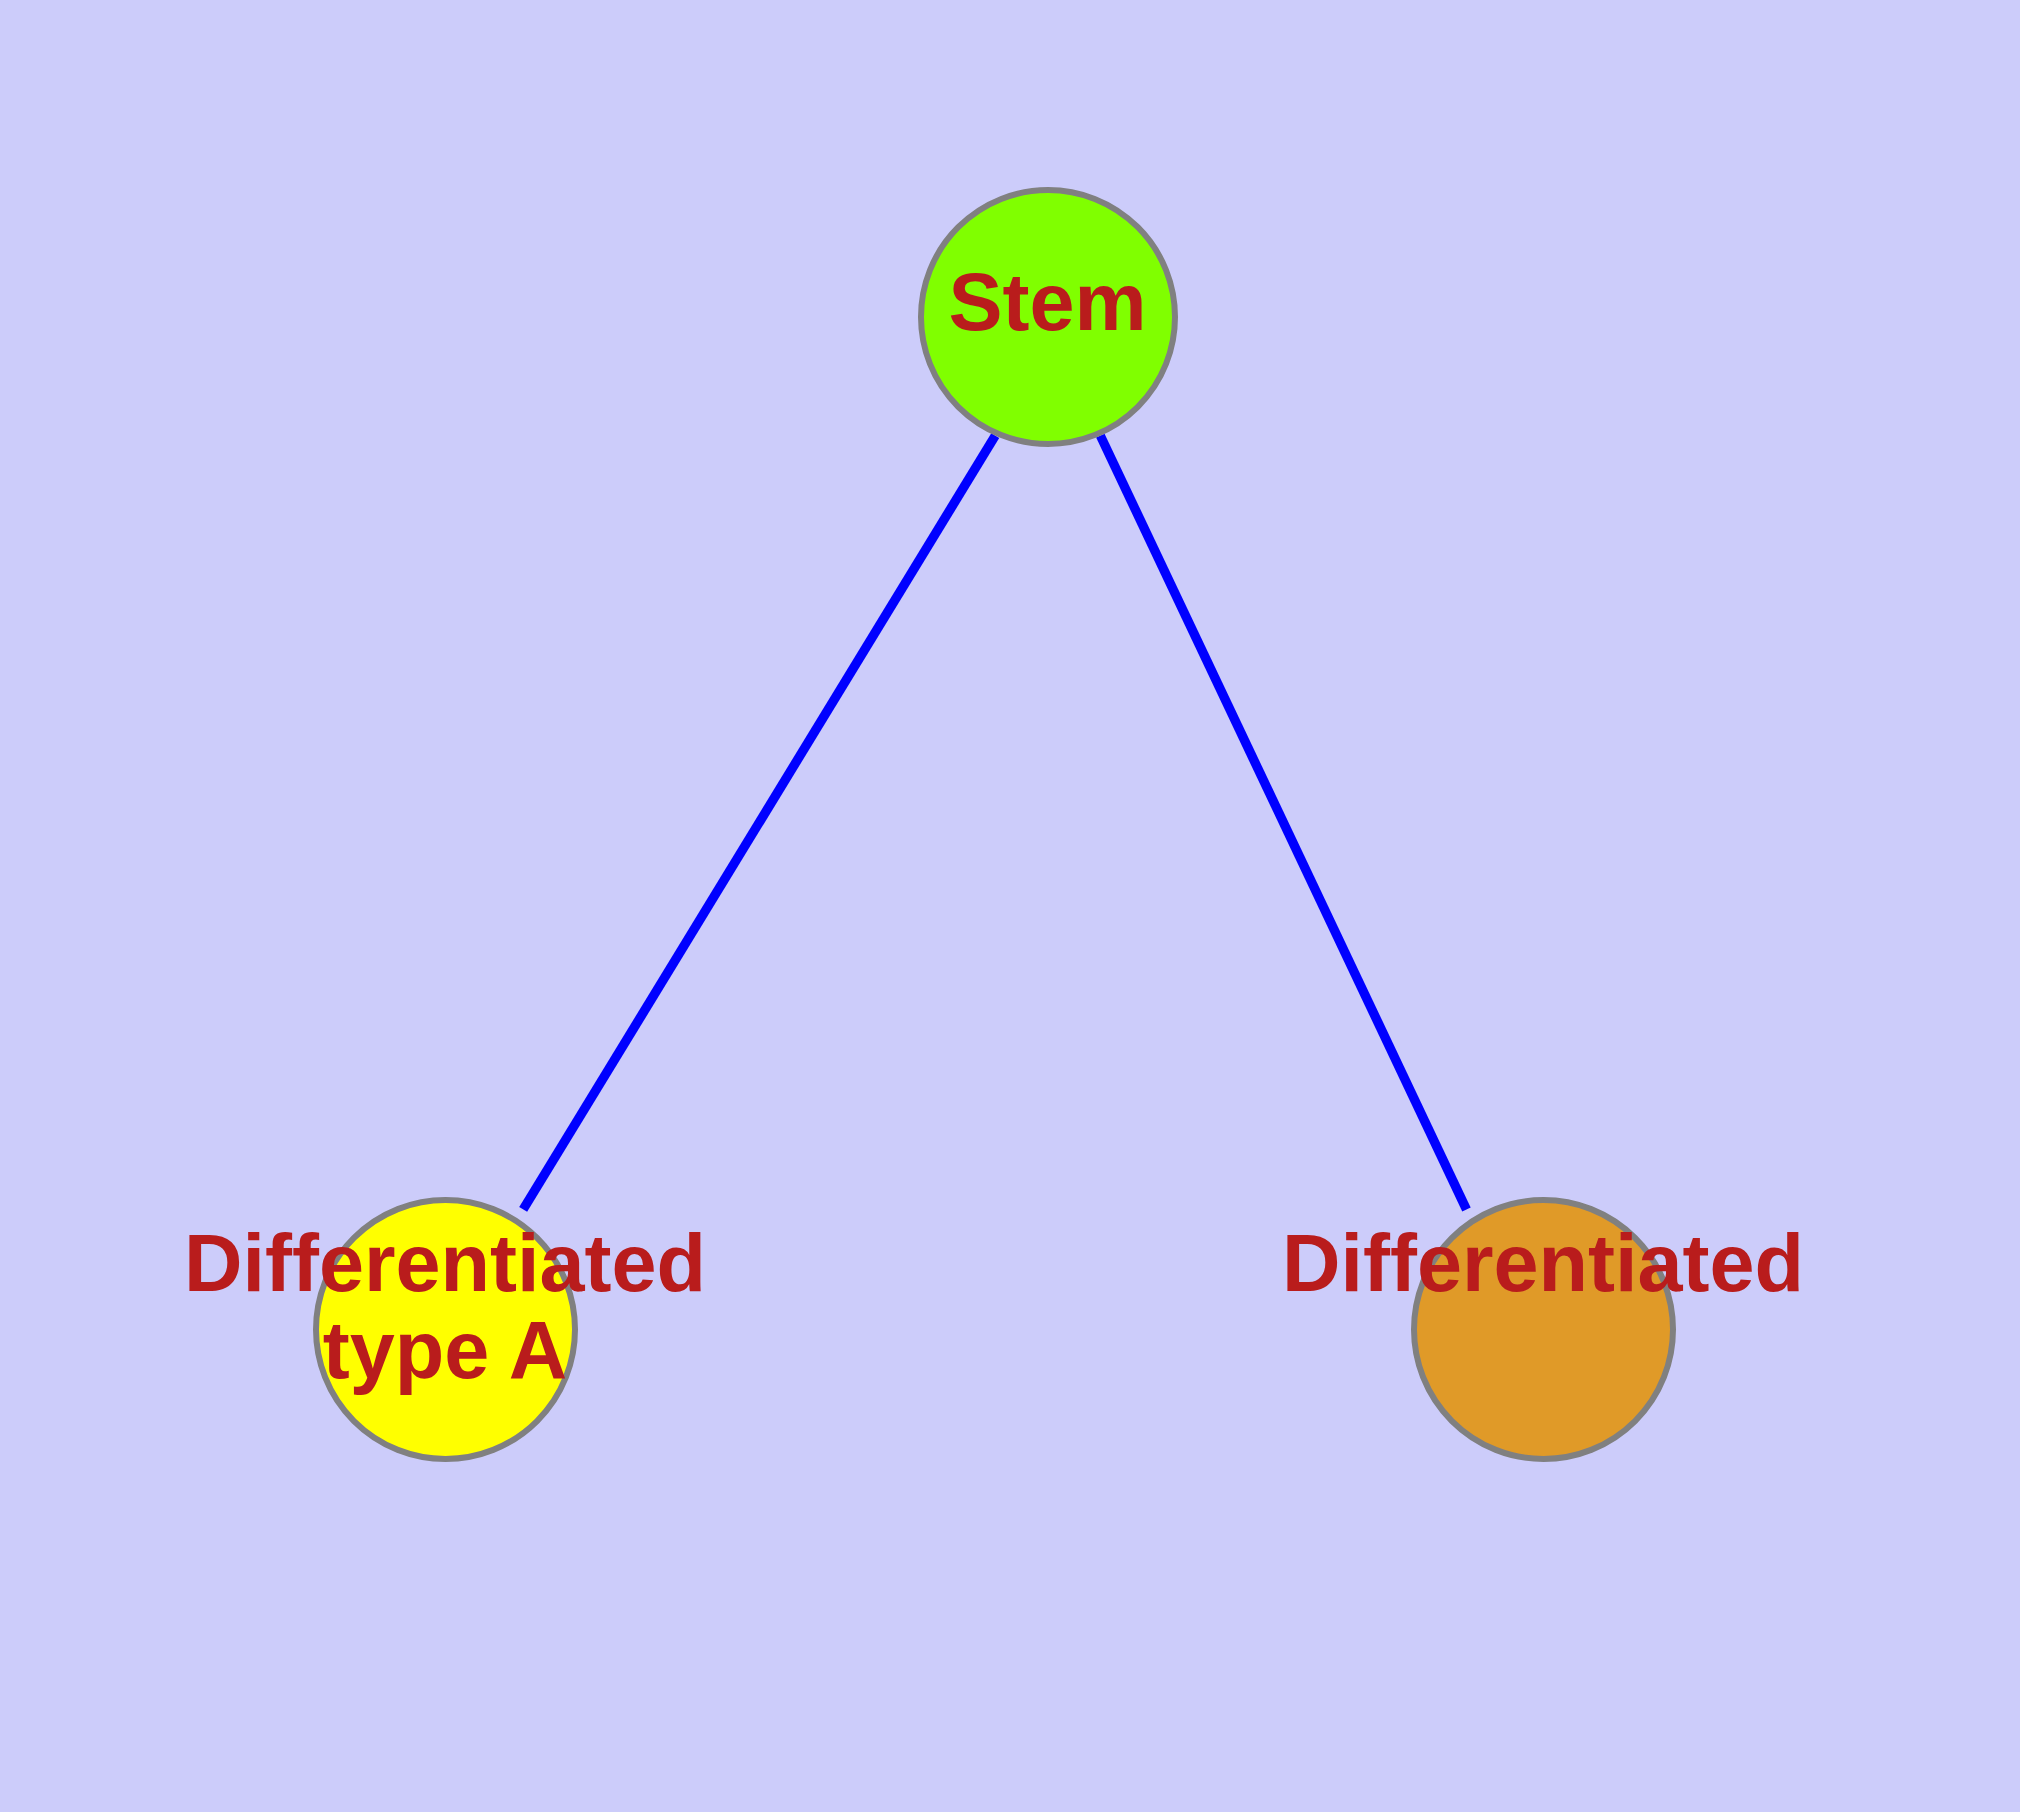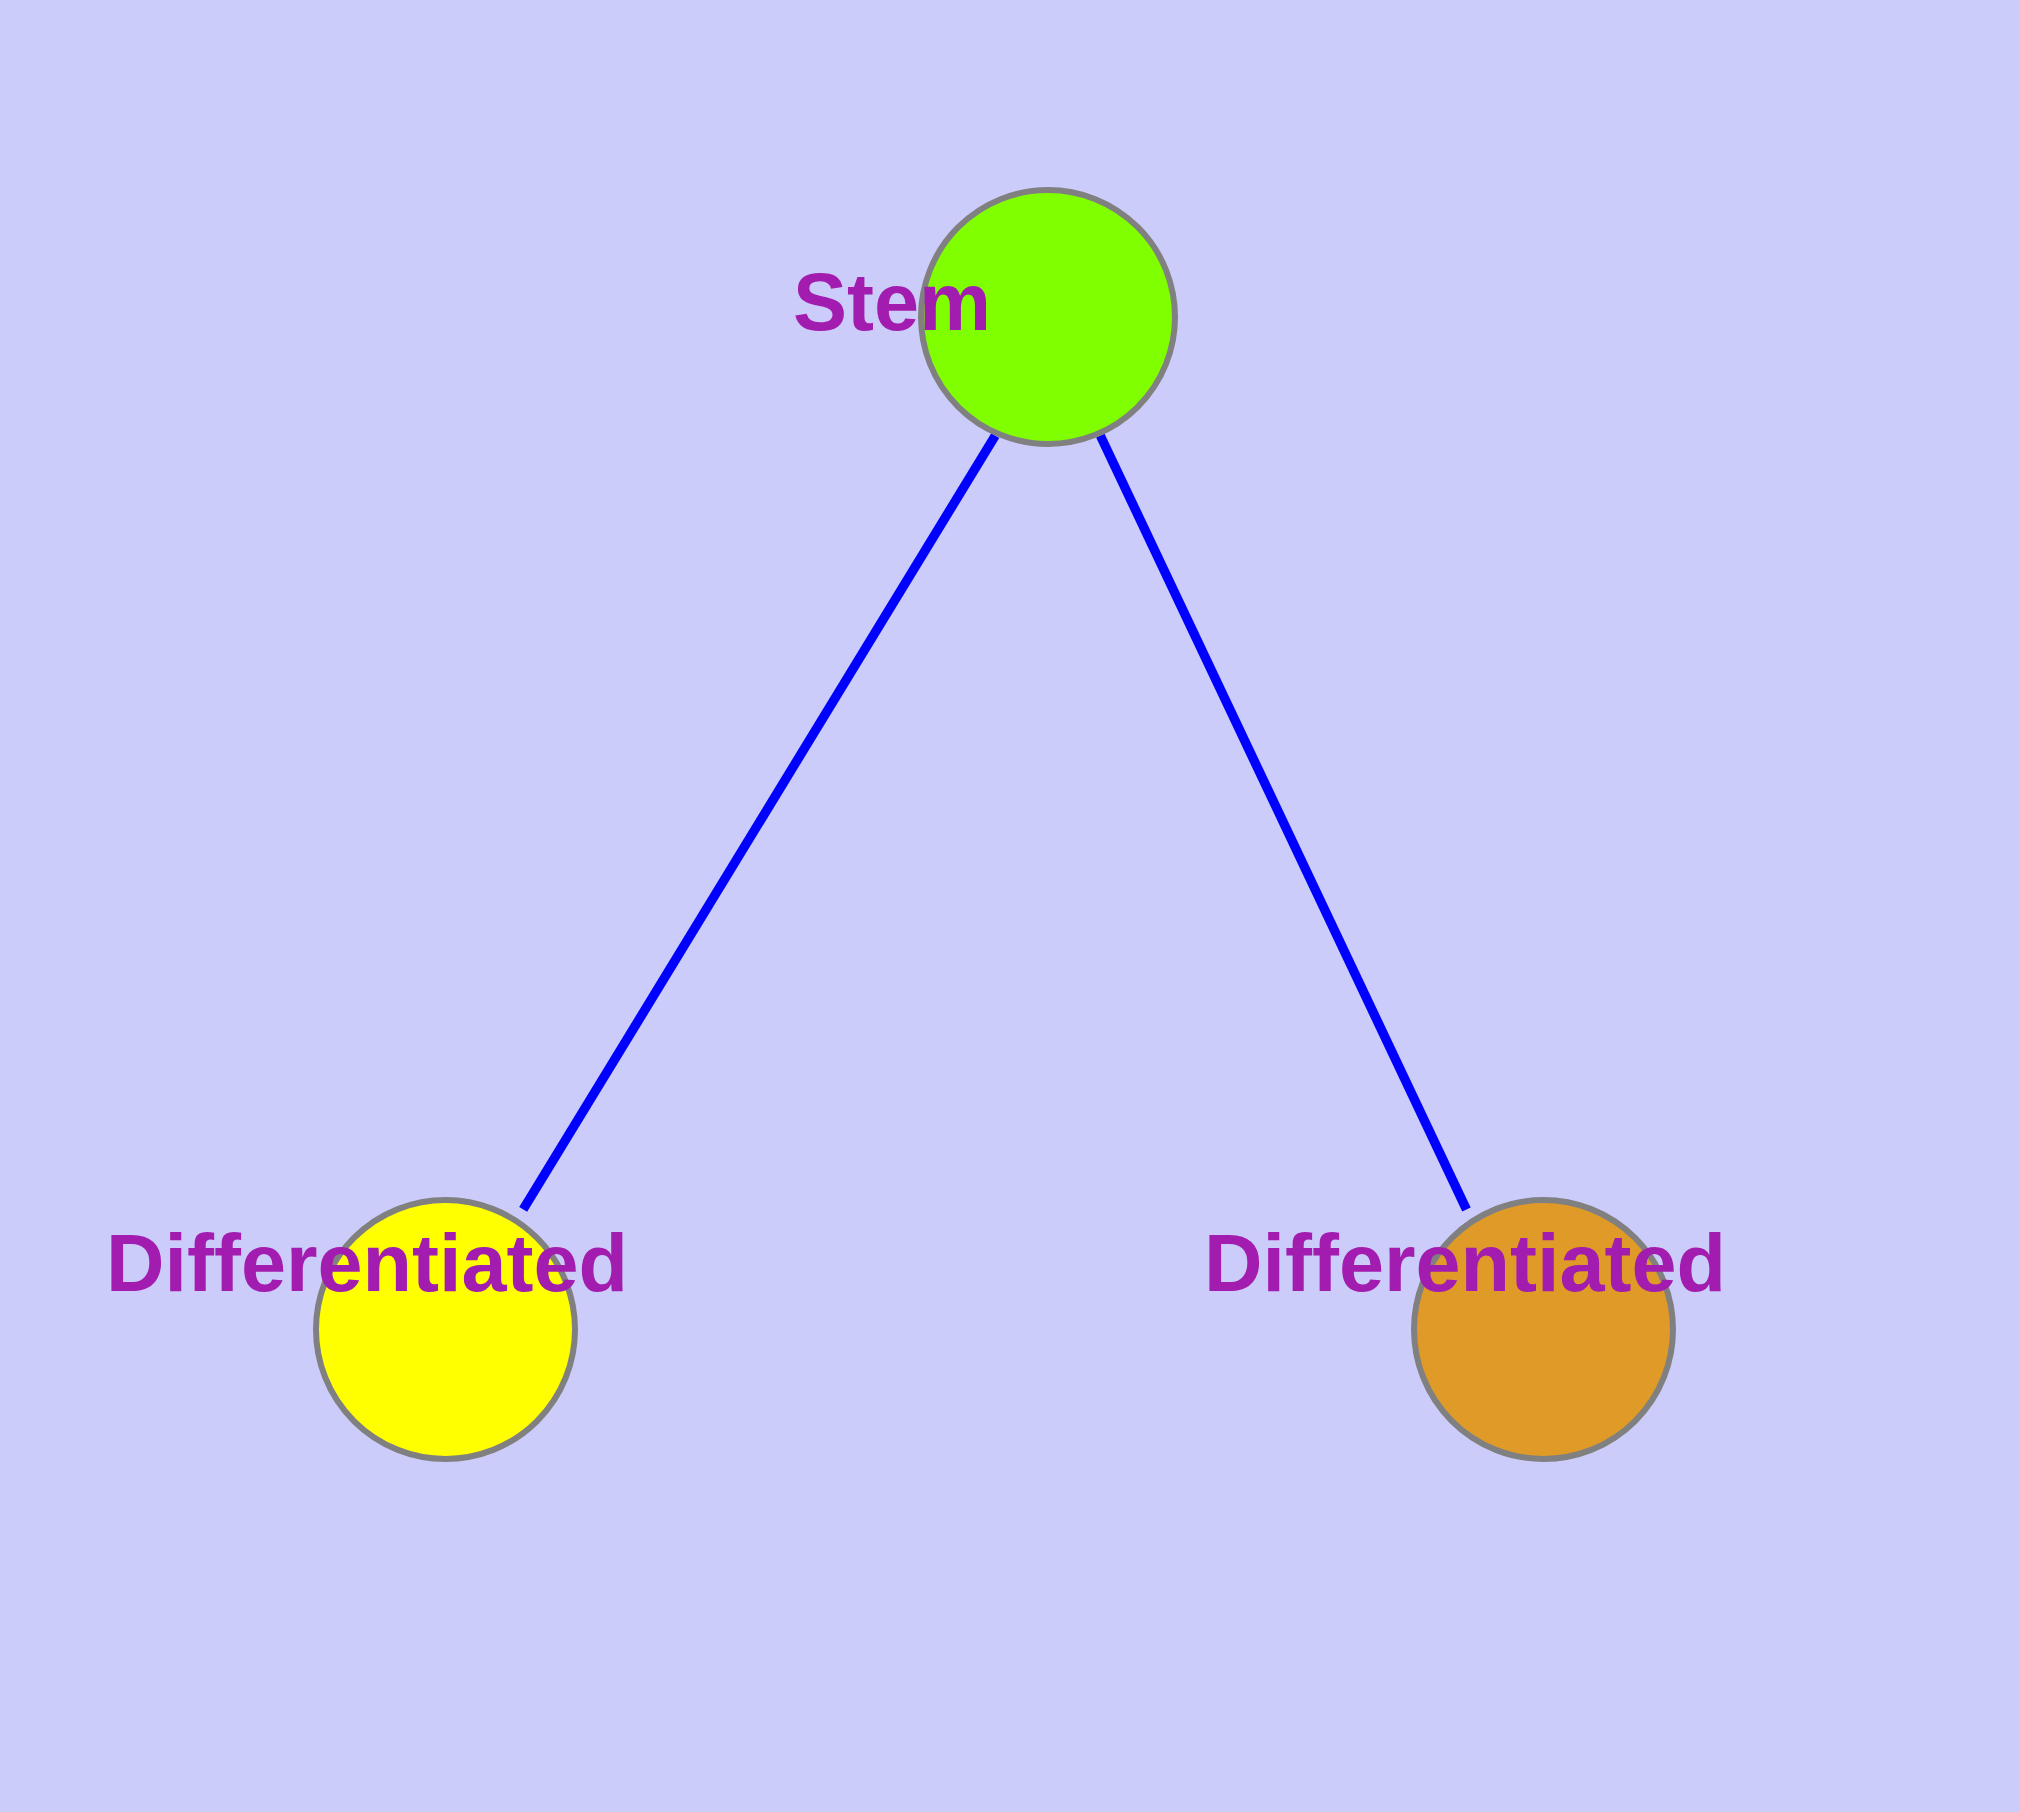--- a/index.html
+++ b/index.html
@@ -25,22 +25,23 @@
     width: 2021px;
     height: 1812px;
   }
   .node {
     position: absolute;
     border-radius: 50%;
     box-sizing: border-box;
   }
   .node-label {
     position: absolute;
+    text-align: center;
     font-weight: bold;
-    color: #a21caf;
+    color: #b91c1c;
     white-space: pre;
     line-height: 1.08;
     pointer-events: none;
   }
   #node-stem {
     left: 918px;
     top: 187px;
     width: 260px;
     height: 260px;
     background: #80ff00;
@@ -88,20 +89,20 @@
 
   <svg id="edge-layer" viewBox="0 0 2384 2138" width="2021" height="1812" xmlns="http://www.w3.org/2000/svg">
     <line x1="1174" y1="514" x2="617" y2="1427" stroke="#0000ff" stroke-width="11" stroke-linecap="butt"></line>
     <line x1="1298" y1="514" x2="1730" y2="1427" stroke="#0000ff" stroke-width="11" stroke-linecap="butt"></line>
   </svg>
 
   <div class="node" id="node-diff-a"></div>
   <div class="node" id="node-diff-b"></div>
   <div class="node" id="node-stem"></div>
 
-  <div class="node-label" id="label-diff-a"><span>Differentiated</span><br></div>
+  <div class="node-label" id="label-diff-a"><span>Differentiated</span><br><span>type A</span></div>
 
   <div class="node-label" id="label-diff-b"><span>Differentiated</span><br></div>
 
   <div class="node-label" id="label-stem">Stem</div>
 
 </div>
 
 
 </body></html>

